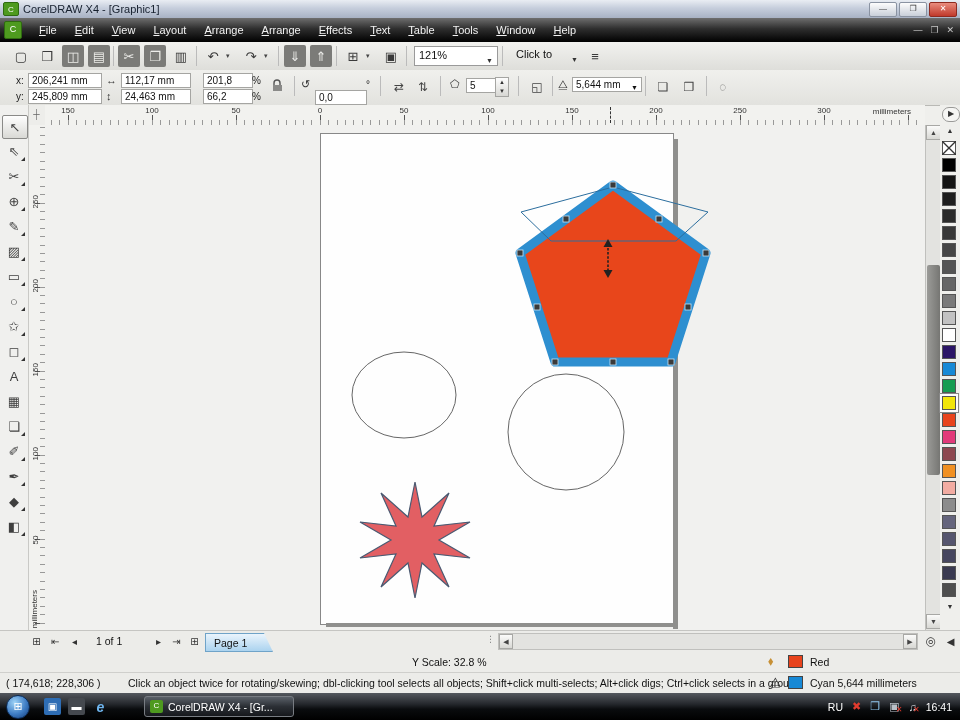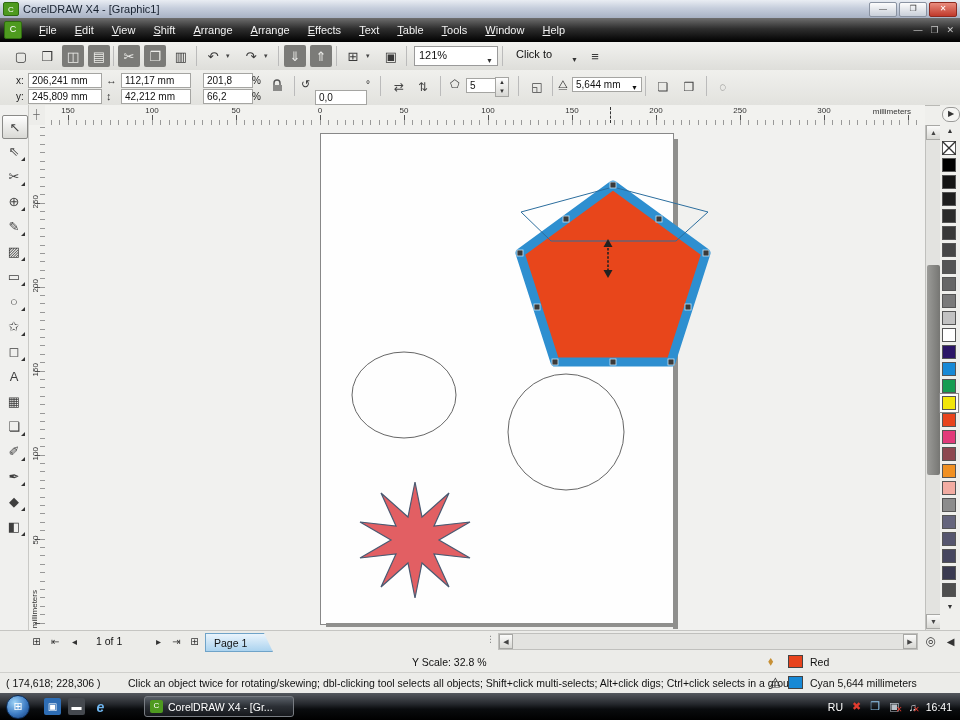--- a/index.html
+++ b/index.html
@@ -104,21 +104,21 @@
       <div class="wbtn">❐</div>
       <div class="wbtn close">✕</div>
     </div>
   </div>
 
   <div class="abs" id="menubar">
     <div class="micon">C</div>
     <span class="menu-item">File</span>
     <span class="menu-item">Edit</span>
     <span class="menu-item">View</span>
-    <span class="menu-item">Shift</span>
+    <span class="menu-item">Layout</span>
     <span class="menu-item">Arrange</span>
     <span class="menu-item">Arrange</span>
     <span class="menu-item">Effects</span>
     <span class="menu-item">Text</span>
     <span class="menu-item">Table</span>
     <span class="menu-item">Tools</span>
     <span class="menu-item">Window</span>
     <span class="menu-item">Help</span>
     <div class="winbtns2">
       <span>—</span>
@@ -156,21 +156,21 @@
   </div>
 
   <div class="abs" id="propbar">
     <span class="plabel" style="left:16px;top:5px">x:</span>
     <div class="pinp" style="left:28px;top:3px;width:66px">206,241 mm</div>
     <span class="plabel" style="left:16px;top:21px">y:</span>
     <div class="pinp" style="left:28px;top:19px;width:66px">245,809 mm</div>
     <span class="picon" style="left:106px;top:4px">↔</span>
     <div class="pinp" style="left:121px;top:3px;width:62px">112,17 mm</div>
     <span class="picon" style="left:106px;top:20px">↕</span>
-    <div class="pinp" style="left:121px;top:19px;width:62px">42,212 mm</div>
+    <div class="pinp" style="left:121px;top:19px;width:62px">24,463 mm</div>
     <div class="pinp" style="left:203px;top:3px;width:42px">201,8</div>
     <span class="plabel" style="left:252px;top:5px">%</span>
     <div class="pinp" style="left:203px;top:19px;width:42px">66,2</div>
     <span class="plabel" style="left:252px;top:21px">%</span>
     <span class="picon" style="left:272px;top:9px">
       <svg width="11" height="13" viewBox="0 0 11 13">
           <path d="M2 6 v-2 a3 3 0 0 1 6 0 v2" fill="none" stroke="#555" stroke-width="1.4"></path>
           <rect x="1" y="6" width="9" height="6" fill="#8A8A88"></rect>
         </svg>
     </span>

